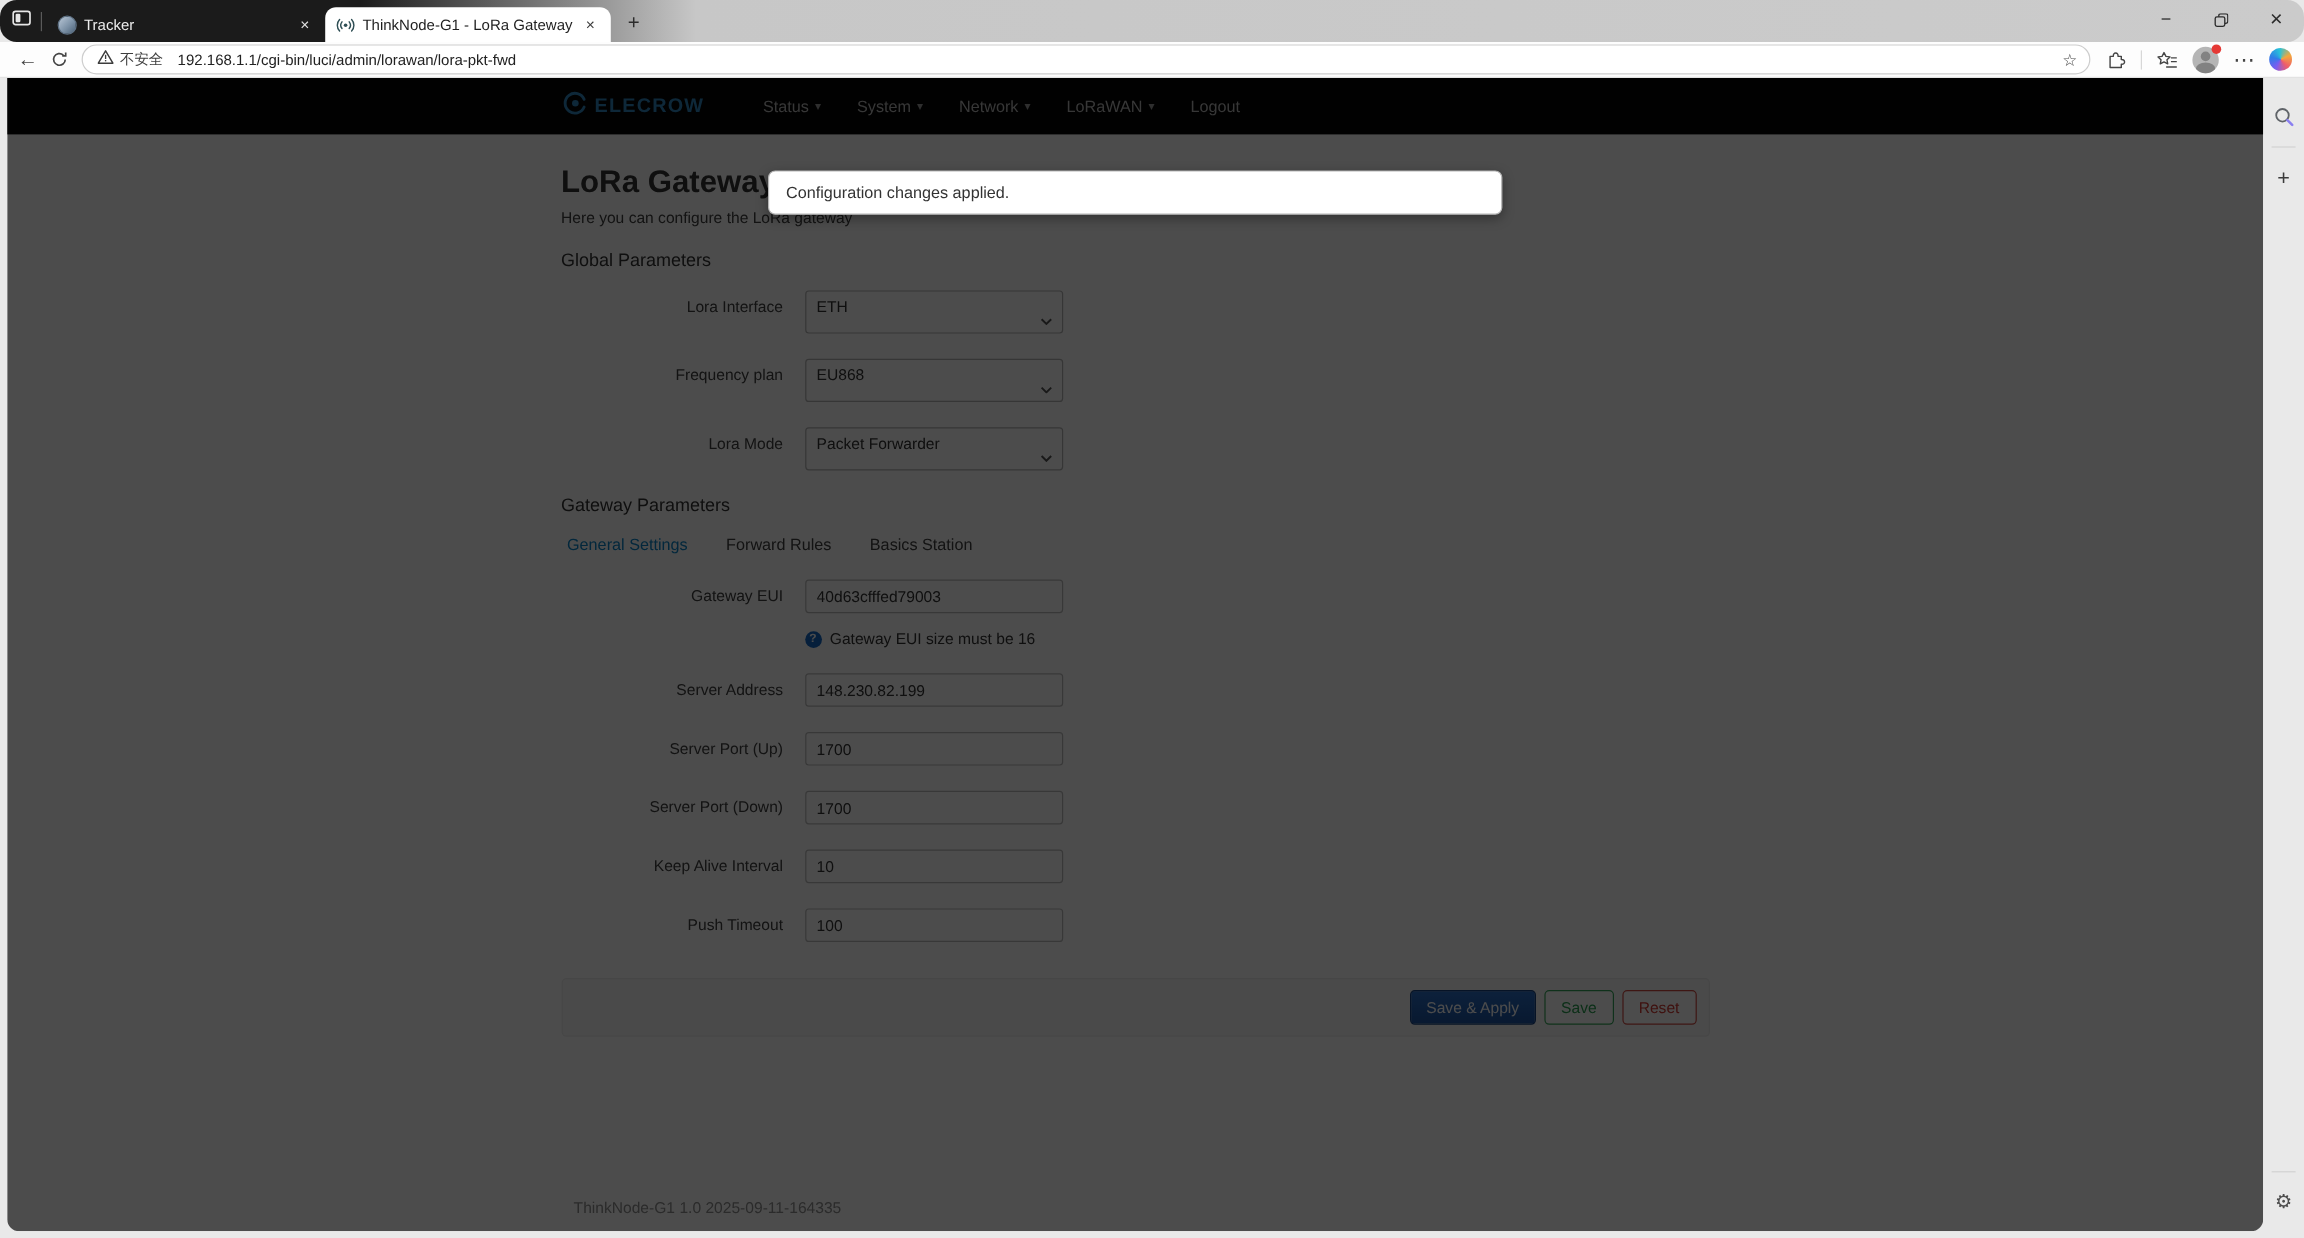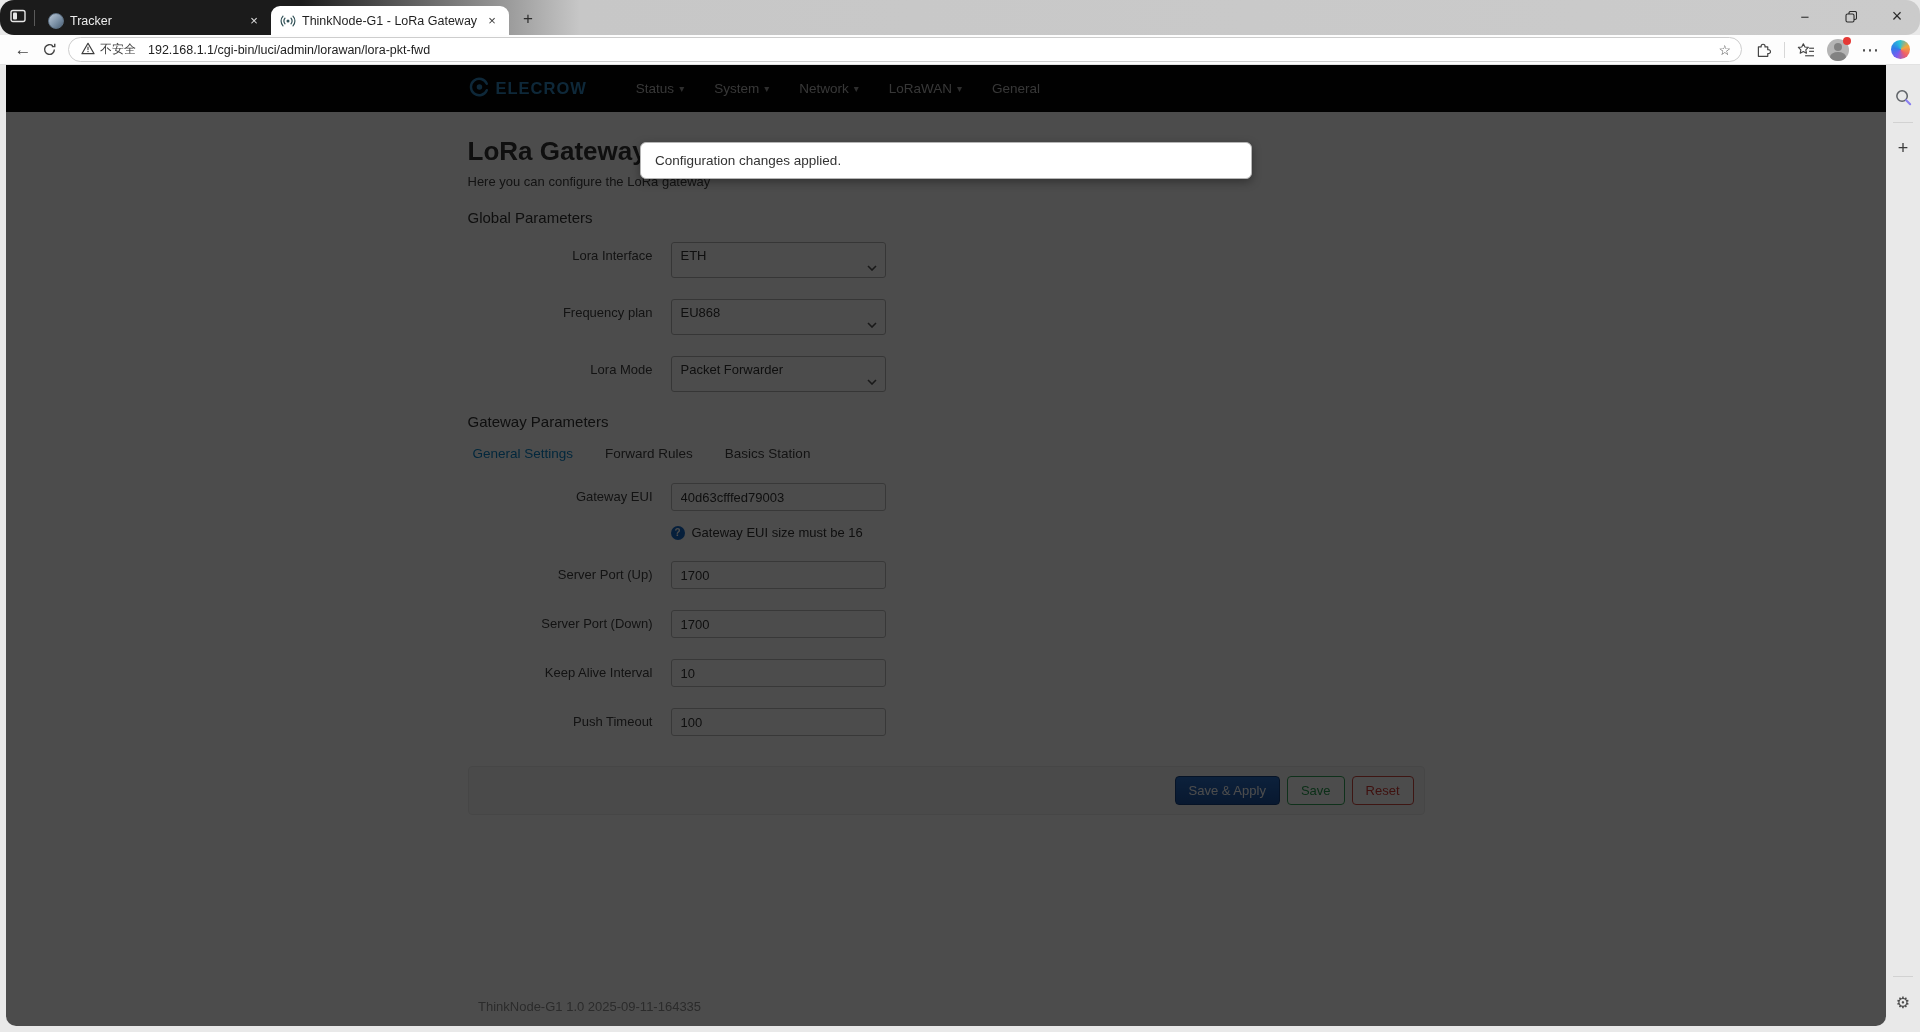--- a/index.html
+++ b/index.html
@@ -214,21 +214,21 @@
         </div>
         <div class="menu-item">
           <span>Network</span>
           <span class="menu-caret">▾</span>
         </div>
         <div class="menu-item">
           <span>LoRaWAN</span>
           <span class="menu-caret">▾</span>
         </div>
         <div class="menu-item">
-          <span>General</span>
+          <span>Logout</span>
         </div>
       </div>
     </div>
 
     <div class="page-body">
       <div class="h2">LoRa Gateway</div>
       <div class="subtitle">Here you can configure the LoRa gateway</div>
 
       <div class="h3">Global Parameters</div>
 
@@ -280,20 +280,26 @@
         <div class="flabel">Gateway EUI</div>
         <div class="fctrl">
           <input class="text" type="text" value="40d63cfffed79003" style="">
         </div>
       </div>
       <div class="help-row">
         <span class="help-icon">?</span>
         <span>Gateway EUI size must be 16</span>
       </div>
 
+      <div class="form-row">
+        <div class="flabel">Server Address</div>
+        <div class="fctrl">
+          <input class="text" type="text" value="148.230.82.199" style="">
+        </div>
+      </div>
 
       <div class="form-row">
         <div class="flabel">Server Port (Up)</div>
         <div class="fctrl">
           <input class="text" type="text" value="1700" style="">
         </div>
       </div>
 
       <div class="form-row">
         <div class="flabel">Server Port (Down)</div>

